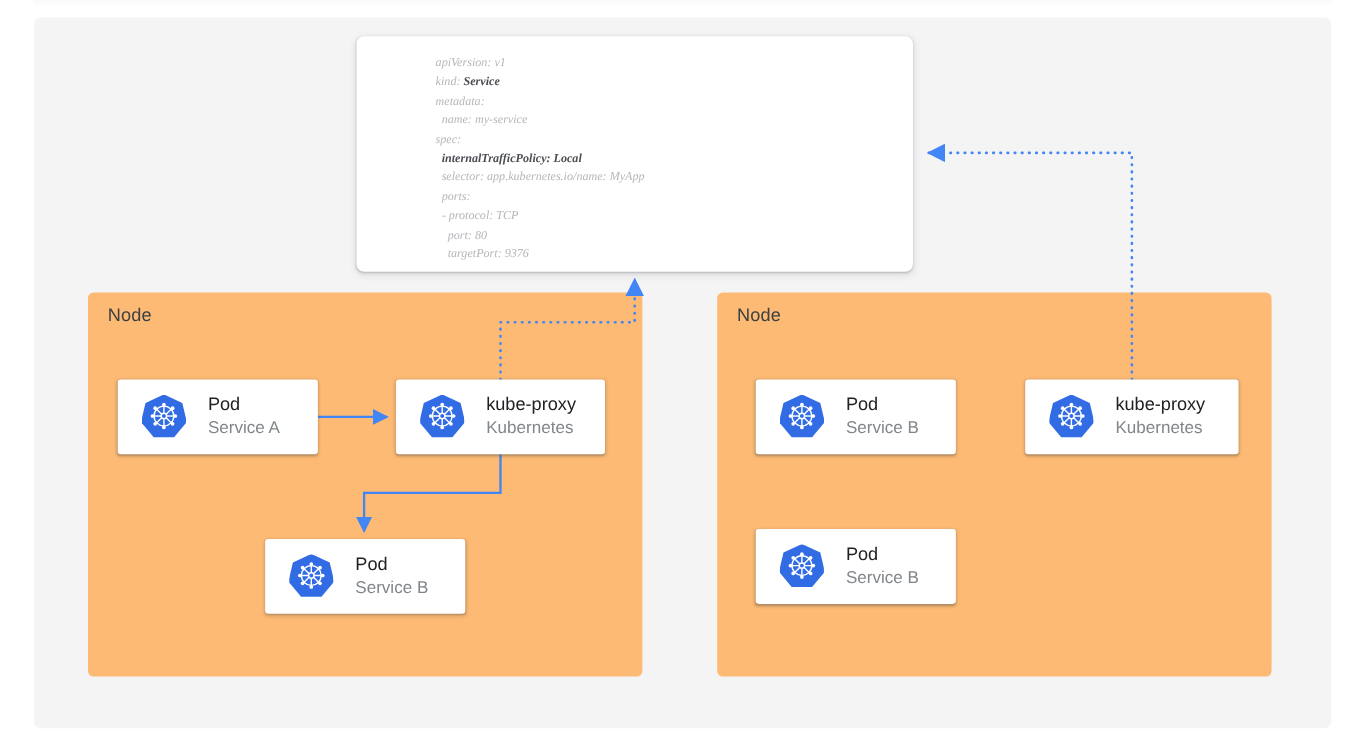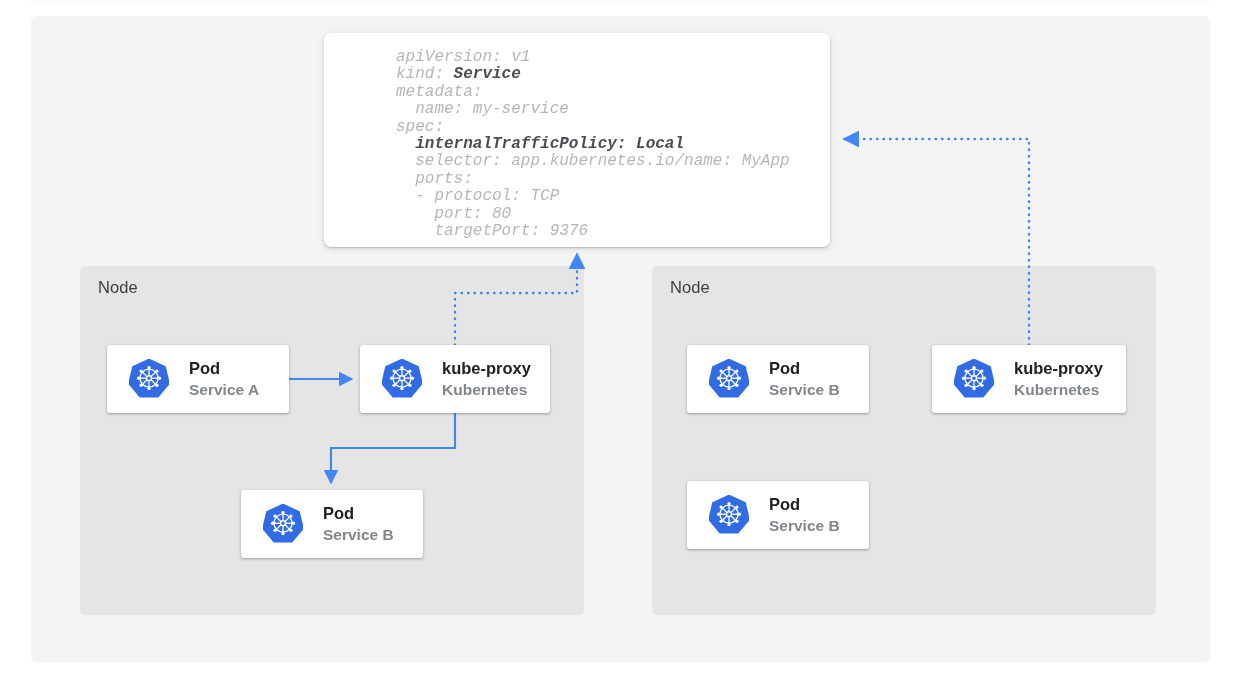--- a/index.html
+++ b/index.html
@@ -40,21 +40,21 @@
   #connectors {
     position: absolute;
     left: 0; top: 0;
     width: 1233px; height: 683px;
     pointer-events: none;
   }
 
   
   .node-box {
     position: absolute;
-    background: #e5e5e5;
+    background: #fdba74;
     border-radius: 5px;
   }
   .node-box-left  { left: 80px;  top: 266px; width: 504px; height: 349px; }
   .node-box-right { left: 652px; top: 266px; width: 504px; height: 349px; }
   .node-label {
     position: absolute;
     left: 18px; top: 12px;
     font-size: 16.5px;
     color: #3c4043;
     letter-spacing: .1px;
@@ -63,21 +63,20 @@
 
   
   .card {
     position: absolute;
     background: #ffffff;
     border-radius: 3px;
     box-shadow: 0 1px 2px rgba(60,64,67,.30), 0 1px 3px 1px rgba(60,64,67,.12);
     display: flex;
     align-items: center;
     box-sizing: border-box;
-    font-weight: bold;
   }
   .card-icon {
     width: 40px; height: 40px;
     margin-left: 22px;
     flex: 0 0 auto;
     display: block;
   }
   .card-text {
     margin-left: 20px;
     display: flex;
@@ -111,22 +110,22 @@
     left: 324px; top: 33px;
     width: 506px; height: 214px;
     background: #ffffff;
     border-radius: 7px;
     box-shadow: 0 1px 2px rgba(60,64,67,.28), 0 2px 6px 1px rgba(60,64,67,.10);
     overflow: hidden;
   }
   .yaml-body {
     position: absolute;
     left: 72px; top: 16px;
-    font-family: Liberation Mono, monospace;
-    font-size: 16px;
+    font-family: Liberation Serif, serif;
+    font-size: 11px;
     line-height: 17.4px;
     color: #b4b6ba;
     font-style: italic;
     white-space: pre;
   }
   .yaml-line { white-space: pre; }
   .yaml-strong { font-weight: bold; color: #4a4d52; }
 </style>
 </head>
 <body>

